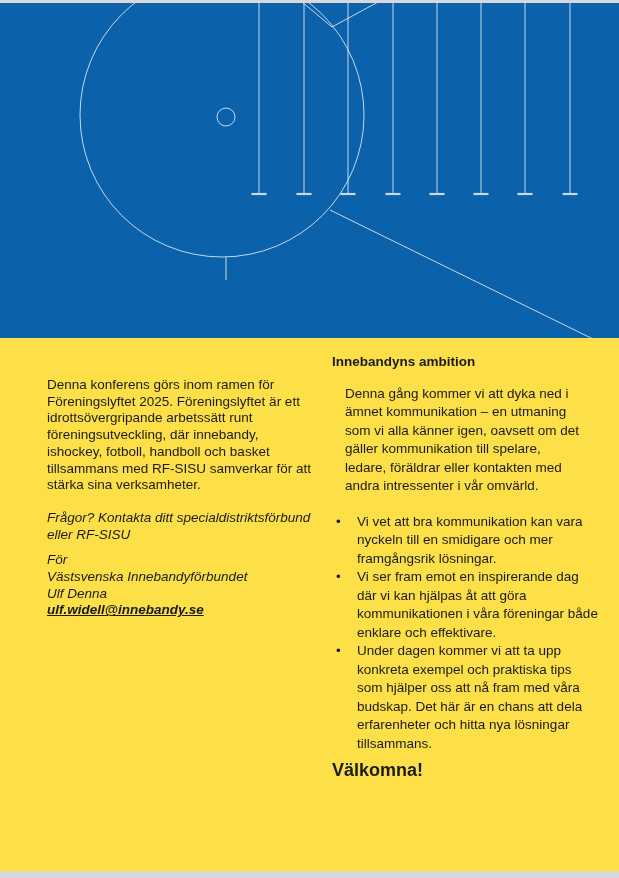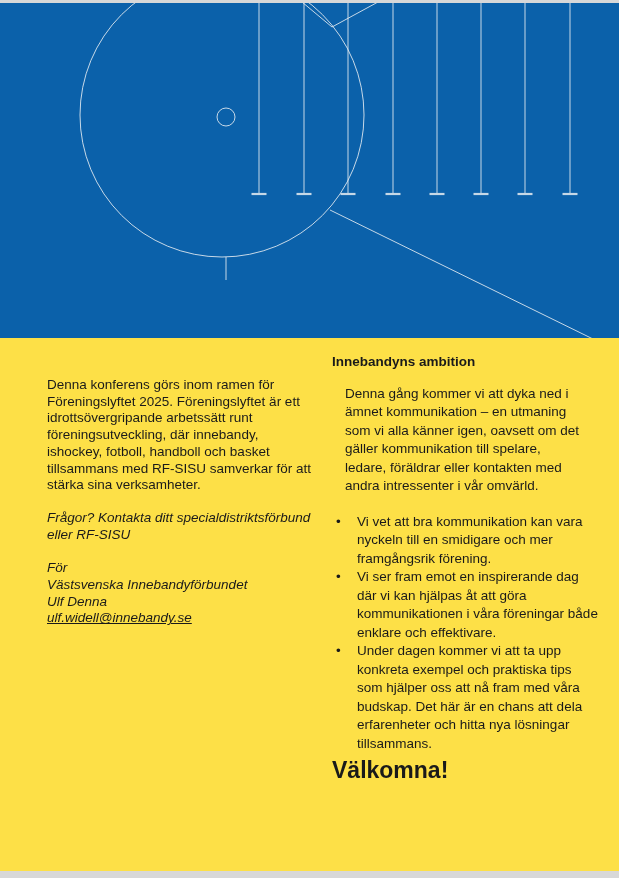--- a/index.html
+++ b/index.html
@@ -14,30 +14,30 @@
 
   .hero { position:absolute; left:0; top:3px; width:619px; height:335px; }
   .hero svg { display:block; width:619px; height:335px; }
 
   .col { position:absolute; font-size:13.5px; }
   .col-left  { left:47px;  top:377px; width:268px; line-height:16.7px; }
   .col-right { left:332px; top:353px; width:266px; line-height:18.5px; }
 
   .col-left p { margin:0 0 16px 0; }
   .contact { font-style:italic; }
-  .contact .q { margin:0 0 17px 0; }
+  .contact .q { margin:0 0 9px 0; }
   .contact .line { }
-  .email-link { color:inherit; text-decoration:underline; cursor:pointer; }
+  .email-link { color:inherit; text-decoration:underline; cursor:pointer;font-weight:bold; }
 
   .col-right h2 { margin:0; font-size:13.5px; line-height:18.5px; font-weight:bold; }
   .col-right .intro { margin:13px; }
   ul.bullets { list-style:none; margin:17px 0 0 0; padding:0; }
   ul.bullets li { position:relative; padding-left:25px; }
   ul.bullets li::before { content:"•"; position:absolute; left:4px; top:0; }
-  .closing { margin-top:6px; font-size:23px; font-weight:bold; line-height:22px; }
+  .closing { margin-top:6px; font-size:18px; font-weight:bold; line-height:22px; }
 
   .logos { position:absolute; left:0; top:780px; width:619px; height:80px; }
 </style>
 </head>
 <body>
 
 <div class="page">
 
   <div class="edge edge-top"></div>
 
@@ -82,21 +82,21 @@
       <div class="line">Västsvenska Innebandyförbundet</div>
       <div class="line">Ulf Denna</div>
       <div class="line"><a class="email-link">ulf.widell@innebandy.se</a></div>
     </div>
   </div>
 
   <div class="col col-right">
     <h2>Innebandyns ambition</h2>
     <p class="intro">Denna gång kommer vi att dyka ned i ämnet kommunikation – en utmaning som vi alla känner igen, oavsett om det gäller kommunikation till spelare, ledare, föräldrar eller kontakten med andra intressenter i vår omvärld.</p>
     <ul class="bullets">
-      <li>Vi vet att bra kommunikation kan vara nyckeln till en smidigare och mer framgångsrik förening.</li>
+      <li>Vi vet att bra kommunikation kan vara nyckeln till en smidigare och mer framgångsrik lösningar.</li>
       <li>Vi ser fram emot en inspirerande dag där vi kan hjälpas åt att göra kommunikationen i våra föreningar både enklare och effektivare.</li>
       <li>Under dagen kommer vi att ta upp konkreta exempel och praktiska tips som hjälper oss att nå fram med våra budskap. Det här är en chans att dela erfarenheter och hitta nya lösningar tillsammans.</li>
     </ul>
     <div class="closing">Välkomna!</div>
   </div>
 
   <div class="logos">
 
     
     

